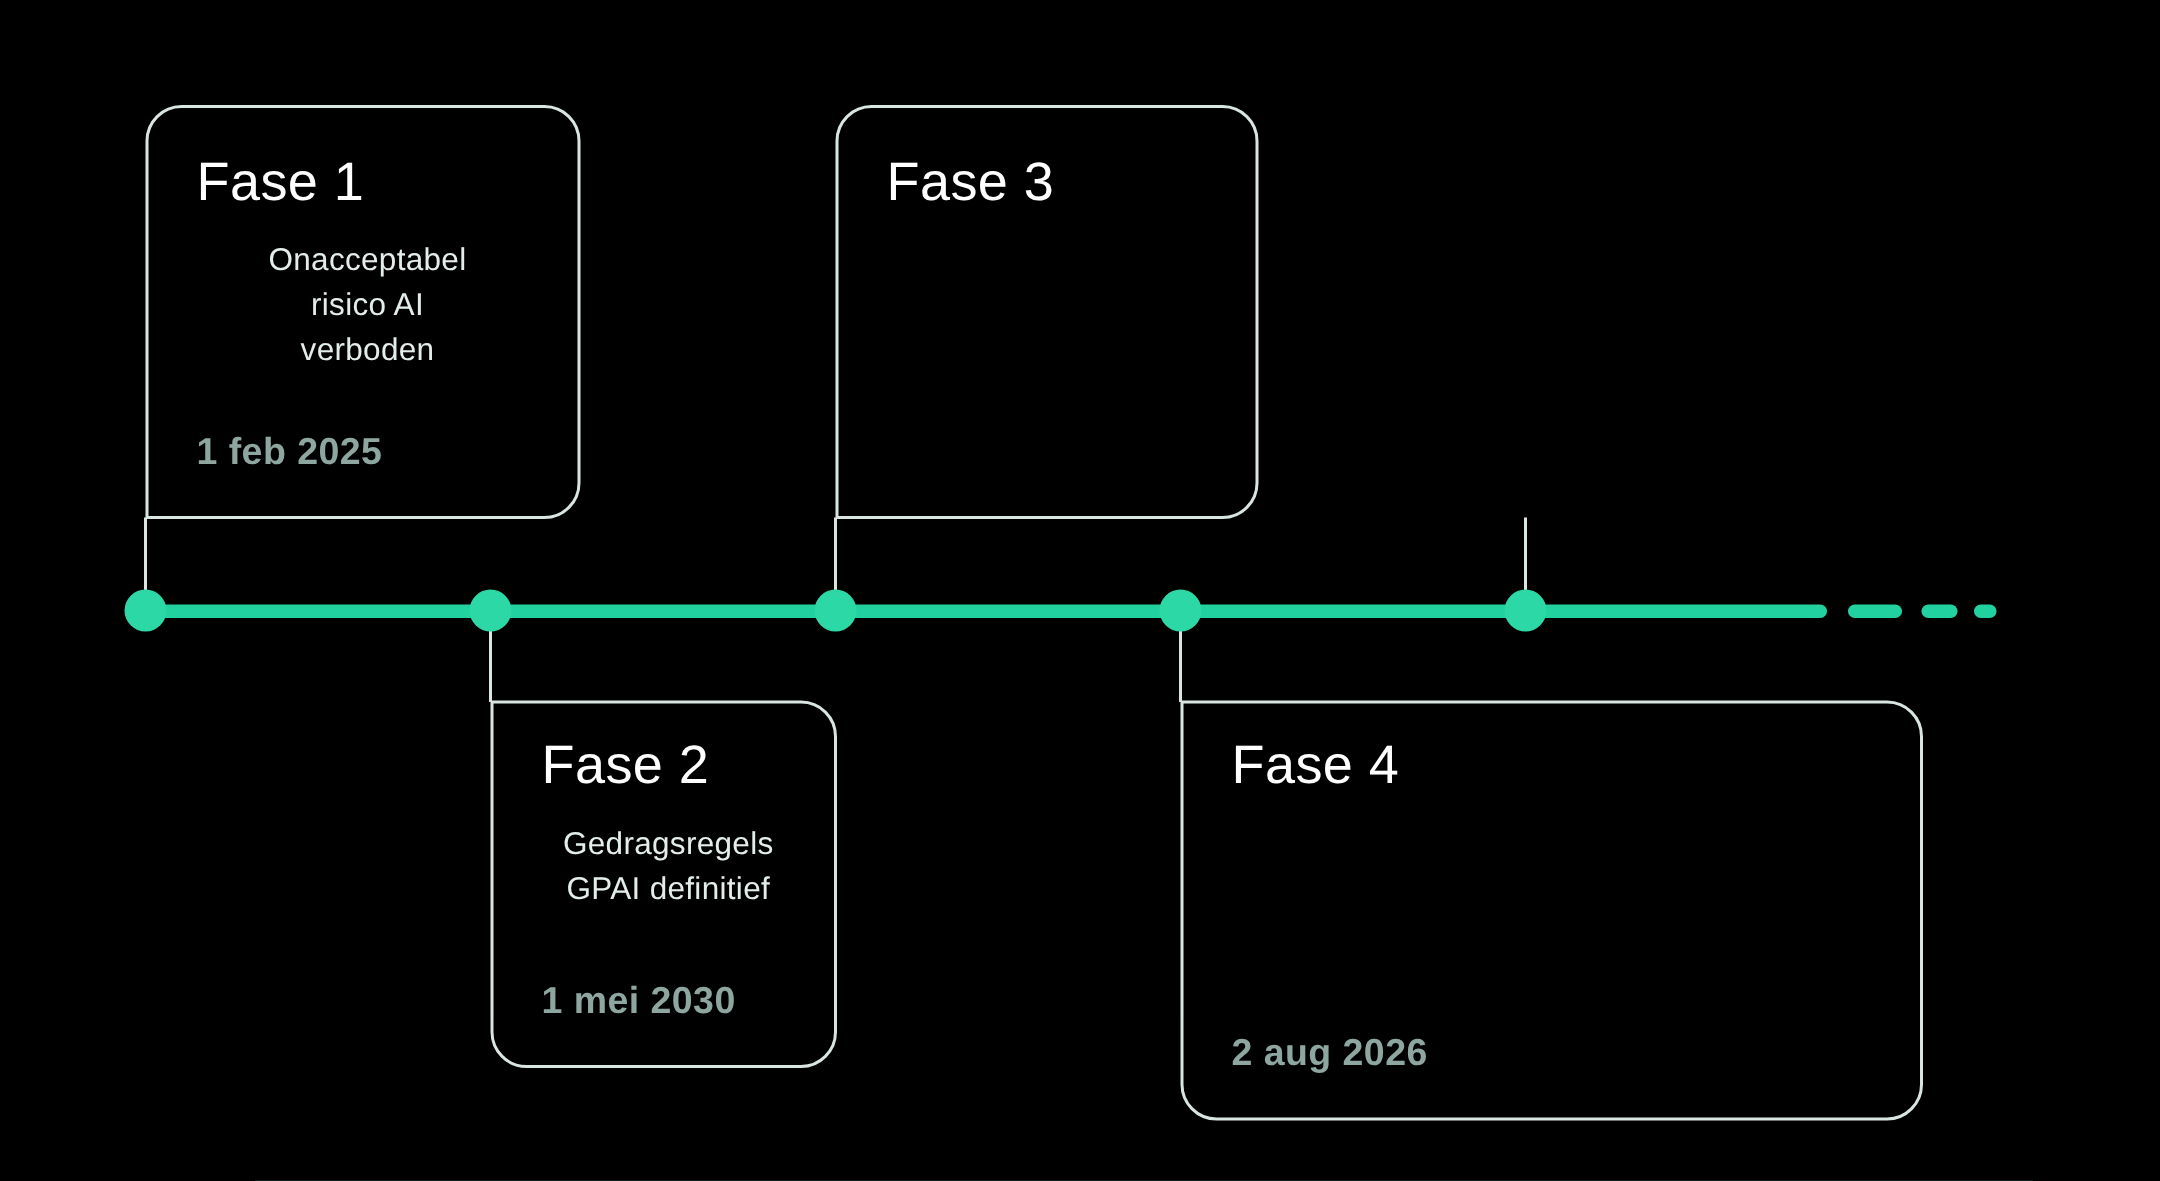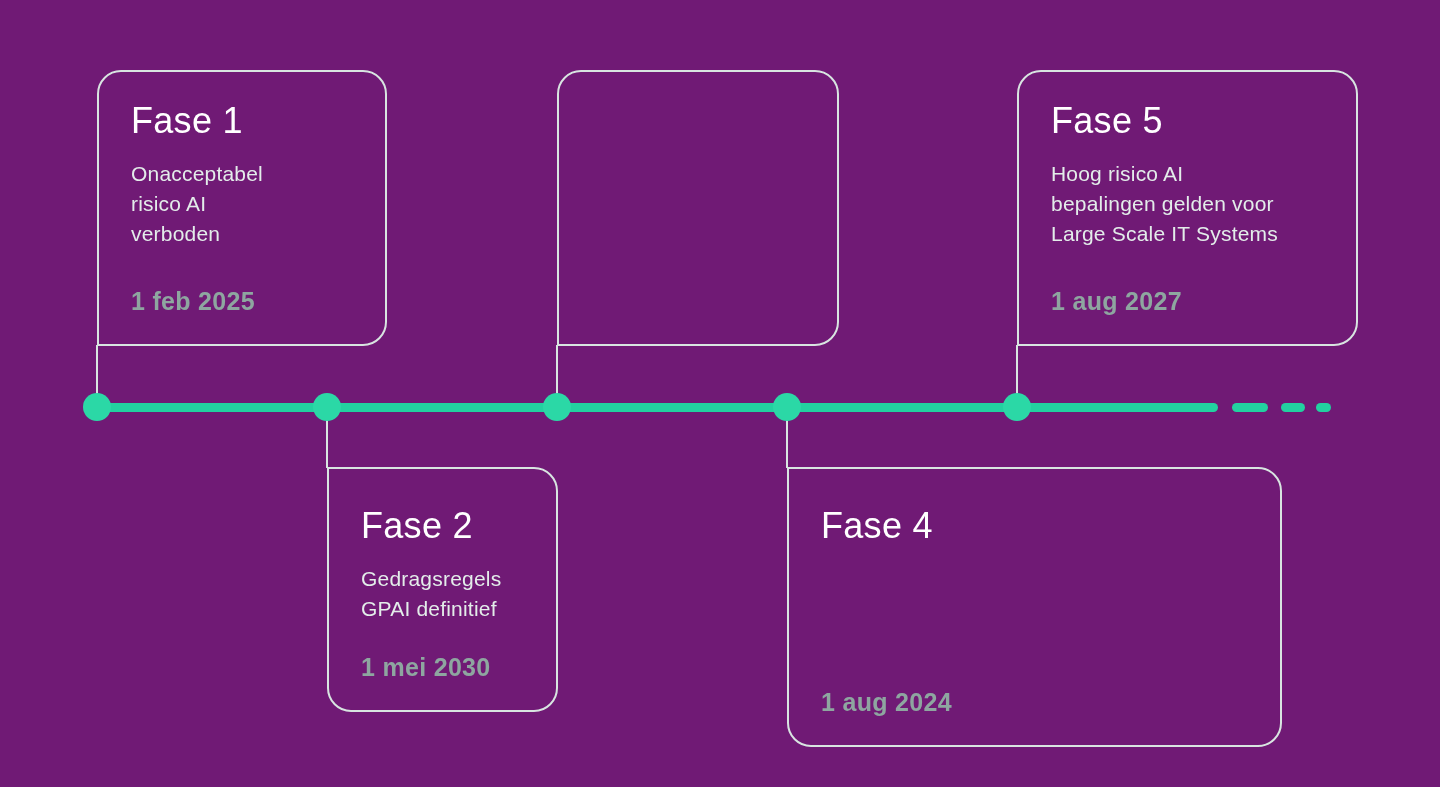--- a/index.html
+++ b/index.html
@@ -4,21 +4,21 @@
 <style>
   html, body {
     margin: 0;
     padding: 0;
     background: #0D3B34;
   }
   .stage {
     position: relative;
     width: 1440px;
     height: 787px;
-    background: #701a75;
+    background: #000000;
     overflow: hidden;
     font-family: "Liberation Sans", "DejaVu Sans", sans-serif;
   }
 
   
   .tl-line {
     position: absolute;
     top: 403px;
     height: 9px;
     border-radius: 5px;
@@ -59,21 +59,21 @@
   
   .card {
     position: absolute;
     box-sizing: border-box;
     border: 2px solid #D8E5E1;
     display: flex;
     flex-direction: column;
     padding: 28px 26px 28px 32px;
   }
   .card.above { border-radius: 24px 24px 24px 0; }
-  .card.below { border-radius: 0 24px 24px 24px; padding-top: 36px; }
+  .card.below { border-radius: 0 24px 24px 24px; padding-top: 20px; }
 
   .card-f1 { left: 97px;  top: 70px;  width: 290px; height: 276px; }
   .card-f3 { left: 557px; top: 70px;  width: 282px; height: 276px; }
   .card-f5 { left: 1017px;top: 70px;  width: 341px; height: 276px; }
   .card-f2 { left: 327px; top: 467px; width: 231px; height: 245px; }
   .card-f4 { left: 787px; top: 467px; width: 495px; height: 280px; }
 
   .phase-title {
     color: #FFFFFF;
     font-size: 36px;
@@ -83,20 +83,21 @@
     margin: 0;
   }
   .phase-desc {
     color: #E3EDEA;
     font-size: 21px;
     font-weight: 400;
     line-height: 30px;
     letter-spacing: 0.2px;
     margin-top: 18px;
     white-space: pre-line;
+    text-align: center;
   }
   .phase-date {
     color: #8EA6A0;
     font-size: 25px;
     font-weight: 600;
     letter-spacing: 0.3px;
     margin-top: auto;
   }
 </style>
 </head>
@@ -130,28 +131,22 @@
   </div>
 
   <div class="card below card-f2">
     <div class="phase-title">Fase 2</div>
     <div class="phase-desc">Gedragsregels
 GPAI definitief</div>
     <div class="phase-date">1 mei 2030</div>
   </div>
 
   <div class="card above card-f3">
+    <div class="phase-title">Fase 3</div>
   </div>
 
   <div class="card below card-f4">
     <div class="phase-title">Fase 4</div>
-    <div class="phase-date">1 aug 2024</div>
+    <div class="phase-date">2 aug 2026</div>
   </div>
 
-  <div class="card above card-f5">
-    <div class="phase-title">Fase 5</div>
-    <div class="phase-desc">Hoog risico AI
-bepalingen gelden voor
-Large Scale IT Systems</div>
-    <div class="phase-date">1 aug 2027</div>
-  </div>
 
 </div>
 
 </body></html>

